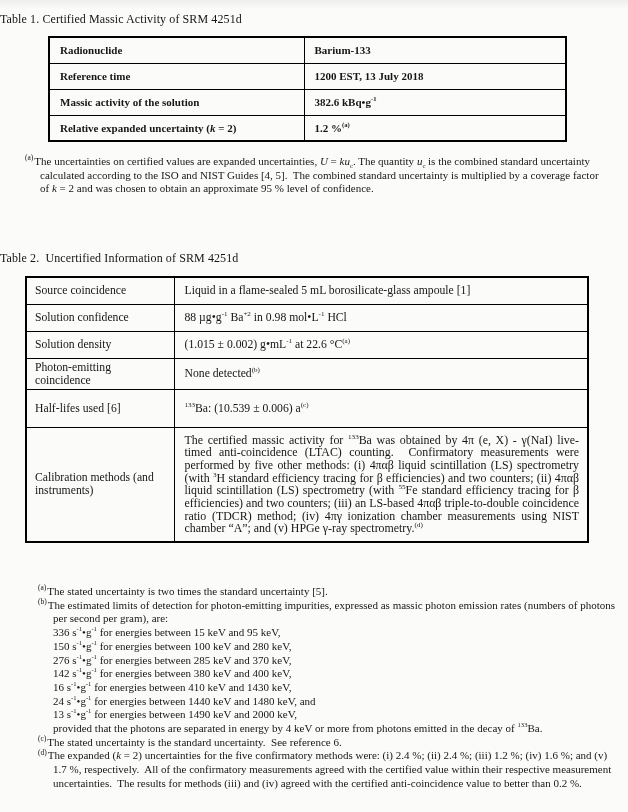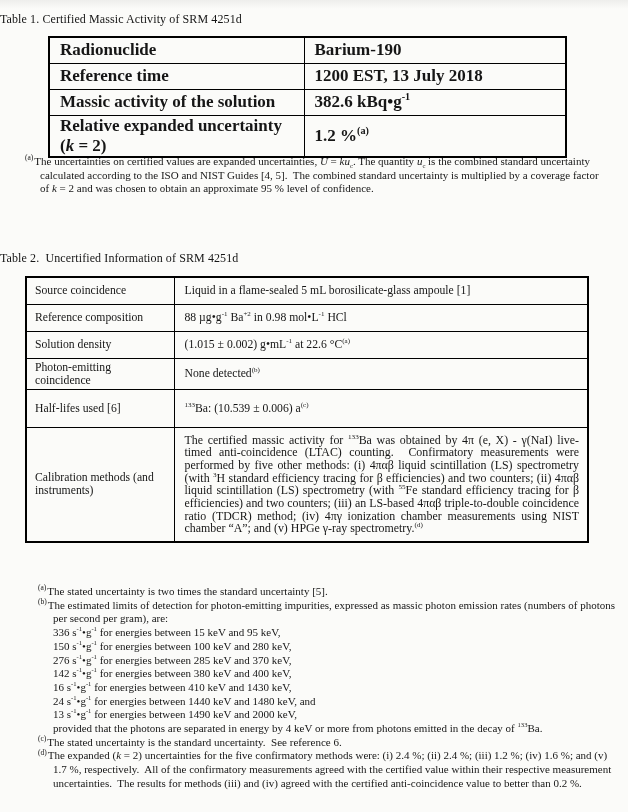--- a/index.html
+++ b/index.html
@@ -28,21 +28,21 @@
 
   table.tbl {
     position: absolute;
     border-collapse: collapse;
     border: 2px solid #000;
     table-layout: fixed;
   }
   table.tbl td {
     border: 1px solid #000;
     vertical-align: middle;
-    font-size: 17px;
+    font-size: 11px;
   }
 
   #table1 { top: 36px; left: 48px; width: 517px; }
   #table1 td { height: 26px; padding: 0 6px 0 10px; font-weight: bold; }
   #table1 col.c1 { width: 255px; }
   #table1 col.c2 { width: 262px; }
 
   #table2 { top: 276px; left: 25px; width: 562px; }
   #table2 td { padding: 2px 8px 2px 8px; font-size: 11.7px; }
   #table2 td.val { padding-left: 10px; }
@@ -73,21 +73,21 @@
   <div class="tbl-title" id="t1-title">Table 1. Certified Massic Activity of SRM 4251d</div>
 
   <table class="tbl" id="table1">
     <colgroup>
         <col class="c1">
         <col class="c2">
       </colgroup>
     <tbody>
       <tr>
         <td>Radionuclide</td>
-        <td>Barium-190</td>
+        <td>Barium-133</td>
       </tr>
       <tr>
         <td>Reference time</td>
         <td>1200 EST, 13 July 2018</td>
       </tr>
       <tr>
         <td>Massic activity of the solution</td>
         <td>382.6 kBq•g<sup>-1</sup></td>
       </tr>
       <tr>
@@ -109,21 +109,21 @@
     <colgroup>
         <col class="c1">
         <col class="c2">
       </colgroup>
     <tbody>
       <tr class="r-std">
         <td>Source coincidence</td>
         <td class="val">Liquid in a flame-sealed 5 mL borosilicate-glass ampoule [1]</td>
       </tr>
       <tr class="r-std">
-        <td>Reference composition</td>
+        <td>Solution confidence</td>
         <td class="val">88 µg•g<sup>-1</sup> Ba<sup>+2</sup> in 0.98 mol•L<sup>-1</sup> HCl</td>
       </tr>
       <tr class="r-std">
         <td>Solution density</td>
         <td class="val">(1.015 ± 0.002) g•mL<sup>-1</sup> at 22.6 °C<sup>(a)</sup></td>
       </tr>
       <tr class="r-std">
         <td>Photon-emitting coincidence</td>
         <td class="val">None detected<sup>(b)</sup></td>
       </tr>

